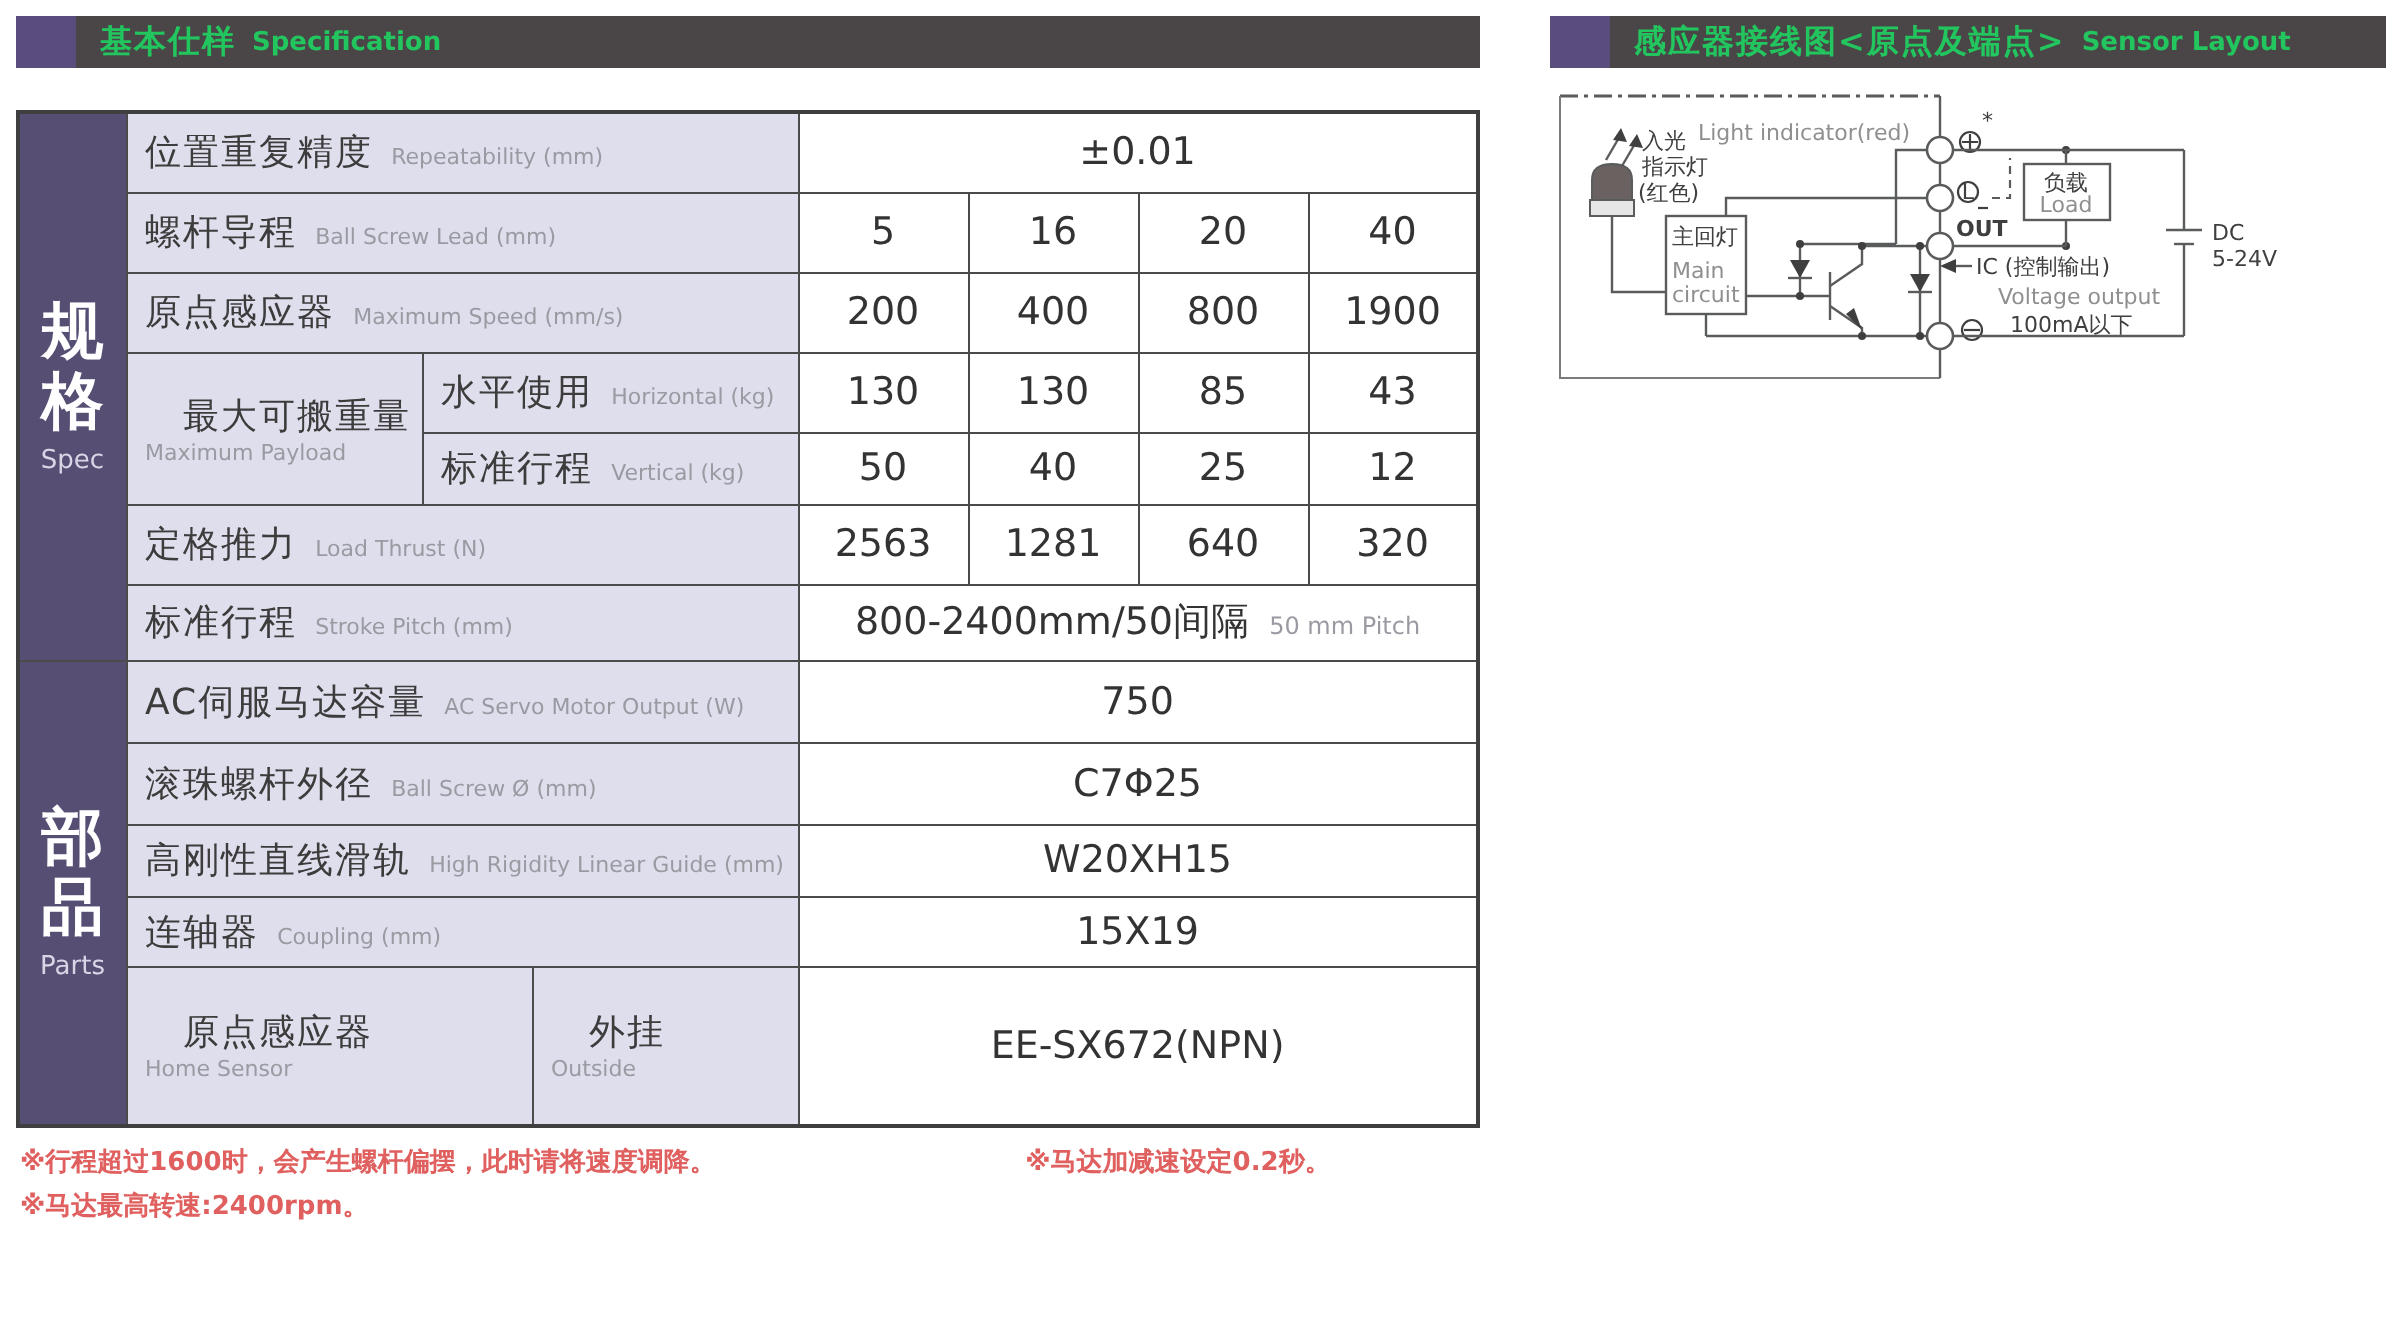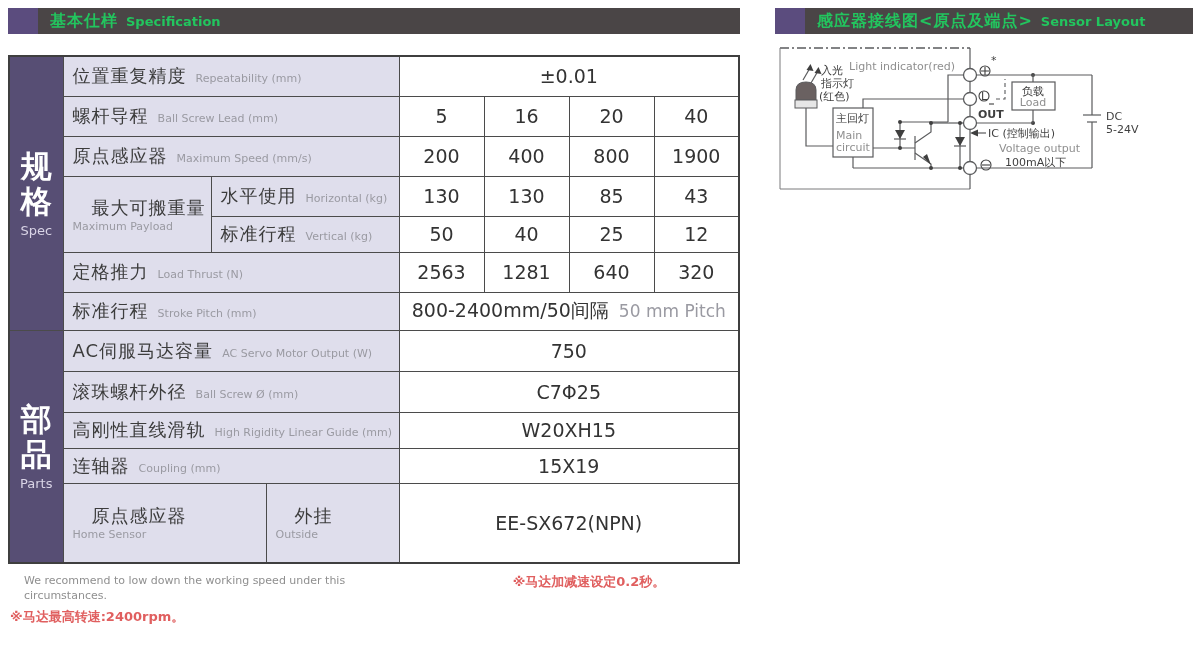--- a/index.html
+++ b/index.html
@@ -21,21 +21,21 @@
     position:absolute;left:8px;top:55px;width:730px;
     border-collapse:collapse;table-layout:fixed;border:2px solid #3f3f3f;
   }
   table.spec td{border:1px solid #4b4b4b;overflow:hidden;}
   td.lbl{background:#dfdeec;padding:2px 4px 2px 9px;vertical-align:middle;}
   .lbl .zh{font-size:18px;color:#3c3c3c;letter-spacing:1px;white-space:nowrap;}
   .lbl .en{font-size:11px;color:#9a9aa2;margin-left:4px;white-space:nowrap;}
   .lbl .zhb{display:block;font-size:18px;color:#3c3c3c;letter-spacing:1px;white-space:nowrap;margin-left:19px;}
   .lbl .enb{display:block;font-size:11px;color:#9a9aa2;white-space:nowrap;}
   td.val{background:#fff;text-align:center;font-size:19px;color:#333;}
-  td.val .sub{font-size:17px;color:#9a9aa2;margin-left:4px;text-align:center;}
+  td.val .sub{font-size:12px;color:#9a9aa2;margin-left:4px;text-align:center;}
   td.side{background:#574e74;color:#fff;text-align:center;vertical-align:middle;padding:4px 0;}
   .side .zh{display:block;width:1.05em;margin:0 auto;word-break:break-all;font-size:31px;font-weight:bold;line-height:1.15;letter-spacing:0;}
   .side .en{display:block;font-size:13px;color:#d9d4e6;margin-top:3px;}
   
   .notes{position:absolute;top:573px;}
   #notes-left{left:10px;width:408px;}
   #notes-right{left:419px;width:340px;text-align:center;}
   .note-red{font-size:13px;font-weight:bold;color:#e05f5f;line-height:1.4;}
   .note-gray{font-size:11px;color:#8f8f8f;line-height:1.4;padding-left:14px;}
   .mt{margin-top:4px;}
@@ -311,19 +311,19 @@
   <g>
     <path class="wire" d="M317,33 V73 M317,80 V126"></path>
     <path class="wire" d="M308,73 H326" stroke-width="1.6"></path>
     <path class="wire" d="M312,80 H322" stroke-width="2.4"></path>
   </g>
   <text class="dt" x="331" y="78">DC</text>
   <text class="dt" x="331" y="91">5-24V</text>
 </svg>
 
 <div class="notes" id="notes-left">
-  <div class="note-gray">We recommend to low down the working speed under this circumstances.</div>
+  <div class="note-red">※行程超过1600时，会产生螺杆偏摆，此时请将速度调降。</div>
   <div class="note-red mt">※马达最高转速:2400rpm。</div>
 
 </div>
 <div class="notes" id="notes-right">
   <div class="note-red">※马达加减速设定0.2秒。</div>
 </div>
 
 </body></html>

